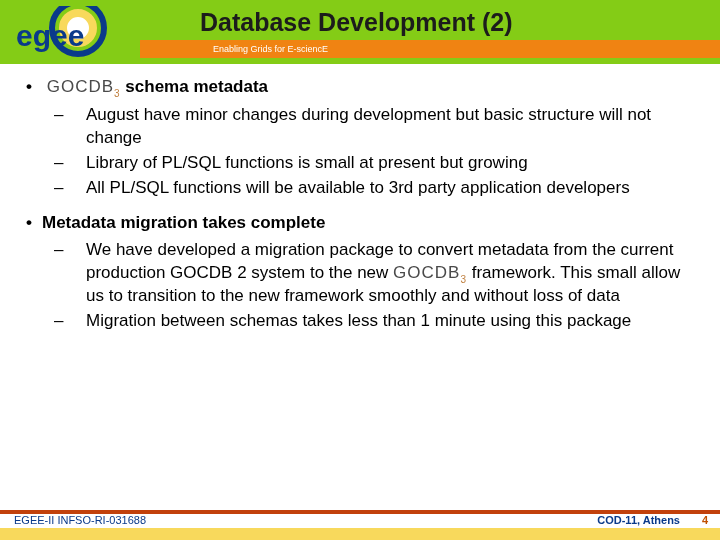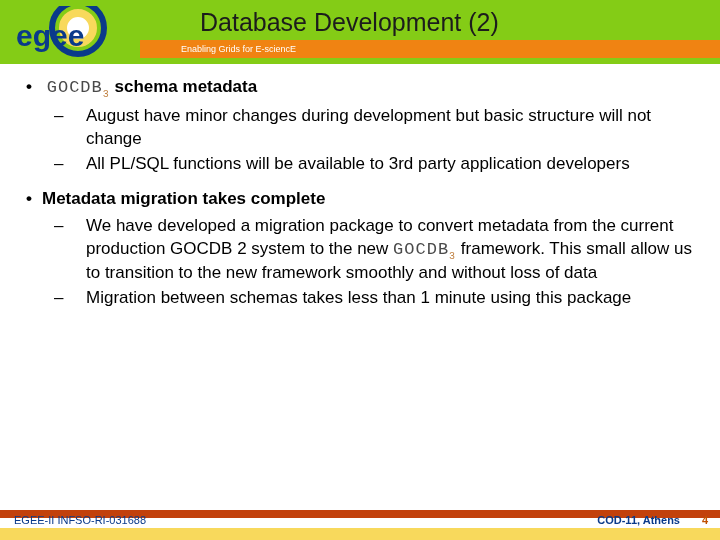--- a/index.html
+++ b/index.html
@@ -14,38 +14,39 @@
   .header {
     height: 64px;
     position: relative;
     background: #84cc16;
   }
   .title {
     position: absolute;
     top: 8px;
     left: 200px;
     font-size: 25px;
-    font-weight: normal;
+    font-weight: bold;
     color: #1c1c1c;
     text-align: right;
   }
   .orange-bar {
     position: absolute;
     top: 40px;
     left: 140px;
     right: 0;
     height: 18px;
     background: #f08312;
     overflow: hidden;
   }
   .orange-bar-text {
     font-size: 9px;
     color: #fff;
     padding-left: 41px;
     line-height: 18px;
+    margin-left: 32px;
   }
   .logo-wrap {
     position: absolute;
     top: 0;
     left: 0;
     width: 170px;
     height: 64px;
   }
   .logo {
     position: absolute;
@@ -58,42 +59,42 @@
     color: #000;
     line-height: 1.35;
   }
   .b1 {
     margin-left: 2px;
     margin-bottom: 4px;
     font-weight: bold;
   }
   .b1 .bullet { display:inline-block; width: 16px; }
   .gocdb {
-    font-family: Liberation Mono, monospace;
+    font-family: Liberation Sans, sans-serif;
     letter-spacing: 1px;
     font-weight: normal;
     color: #4a4a4a;
     text-align: center;
   }
   .gocdb sub { font-size: 10px; color: #c08040; position: relative; bottom: -1px; }
   .sub {
     margin-left: 46px;
     text-indent: -16px;
     padding-left: 16px;
     margin-bottom: 2px;
   }
   .sub .dash { display:inline-block; width:16px; }
   .spacer { height: 10px; }
   .footer {
     position: absolute;
     bottom: 0;
     left: 0;
     right: 0;
     height: 30px;
-    border-top: 8px solid #c2410c;
+    border-top: 4px solid #c2410c;
     background: #fff;
   }
   .yellow-bar {
     position: absolute;
     left: 0;
     right: 0;
     bottom: 0;
     height: 12px;
     background: #f8d95c;
   }
@@ -139,20 +140,21 @@
   </div>
 </div>
 
 <div class="content">
 
   <div class="b1">
     <span class="bullet">•</span>
     <span class="gocdb"><span>GOCDB</span><sub>3</sub></span><span> schema metadata</span>
   </div>
   <div class="sub"><span class="dash">–</span><span>August have minor changes during development but basic structure will not change</span></div>
+  <div class="sub"><span class="dash">–</span><span>Library of PL/SQL functions is small at present but growing</span></div>
   <div class="sub"><span class="dash">–</span><span>All PL/SQL functions will be available to 3rd party application developers</span></div>
 
   <div class="spacer"></div>
 
   <div class="b1">
     <span class="bullet">•</span><span>Metadata migration takes complete</span>
   </div>
   <div class="sub"><span class="dash">–</span><span>We have developed a migration package to convert metadata from the current production GOCDB 2 system to the new </span><span class="gocdb"><span>GOCDB</span><sub>3</sub></span><span> framework.  This small allow us to transition to the new framework smoothly and without loss of data</span></div>
   <div class="sub"><span class="dash">–</span><span>Migration between schemas takes less than 1 minute using this package</span></div>
 

